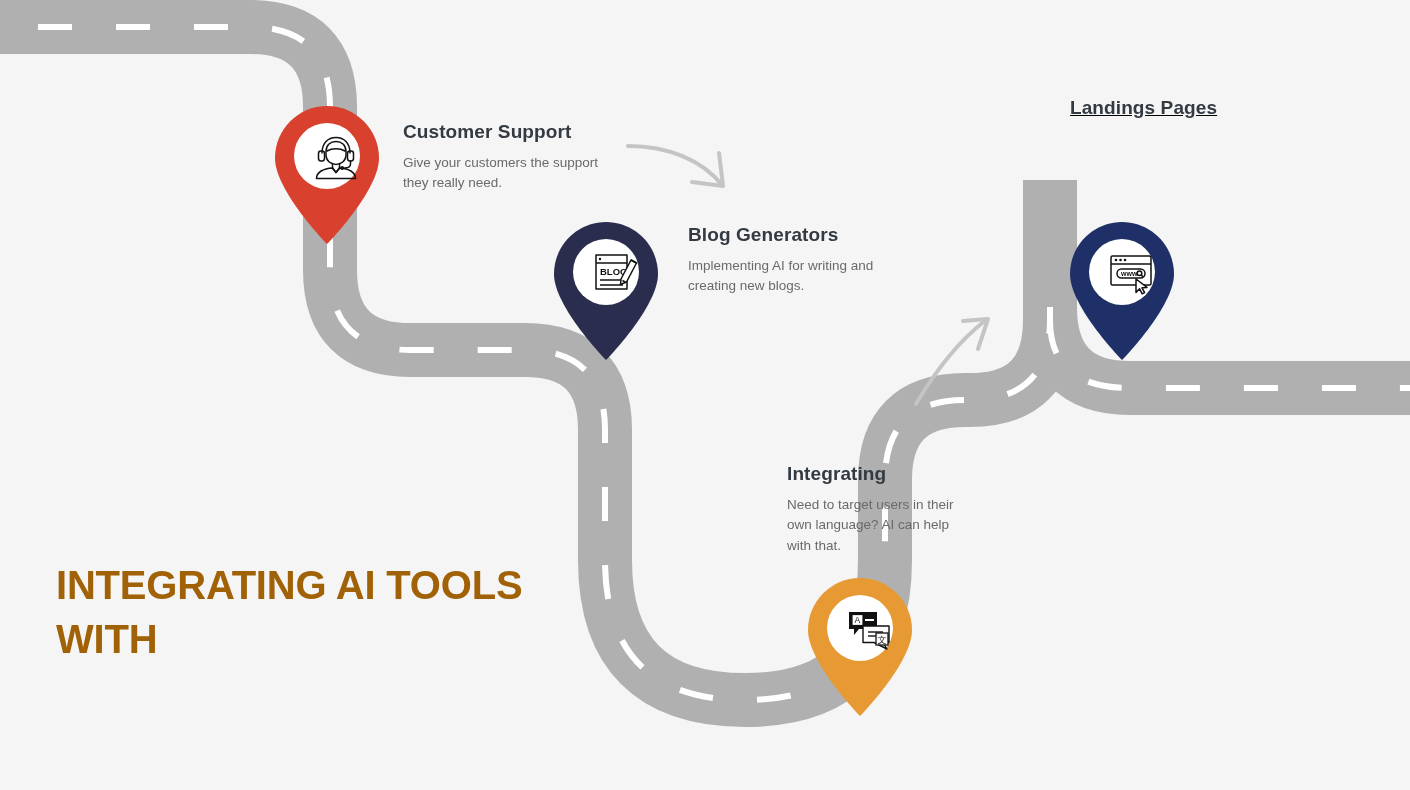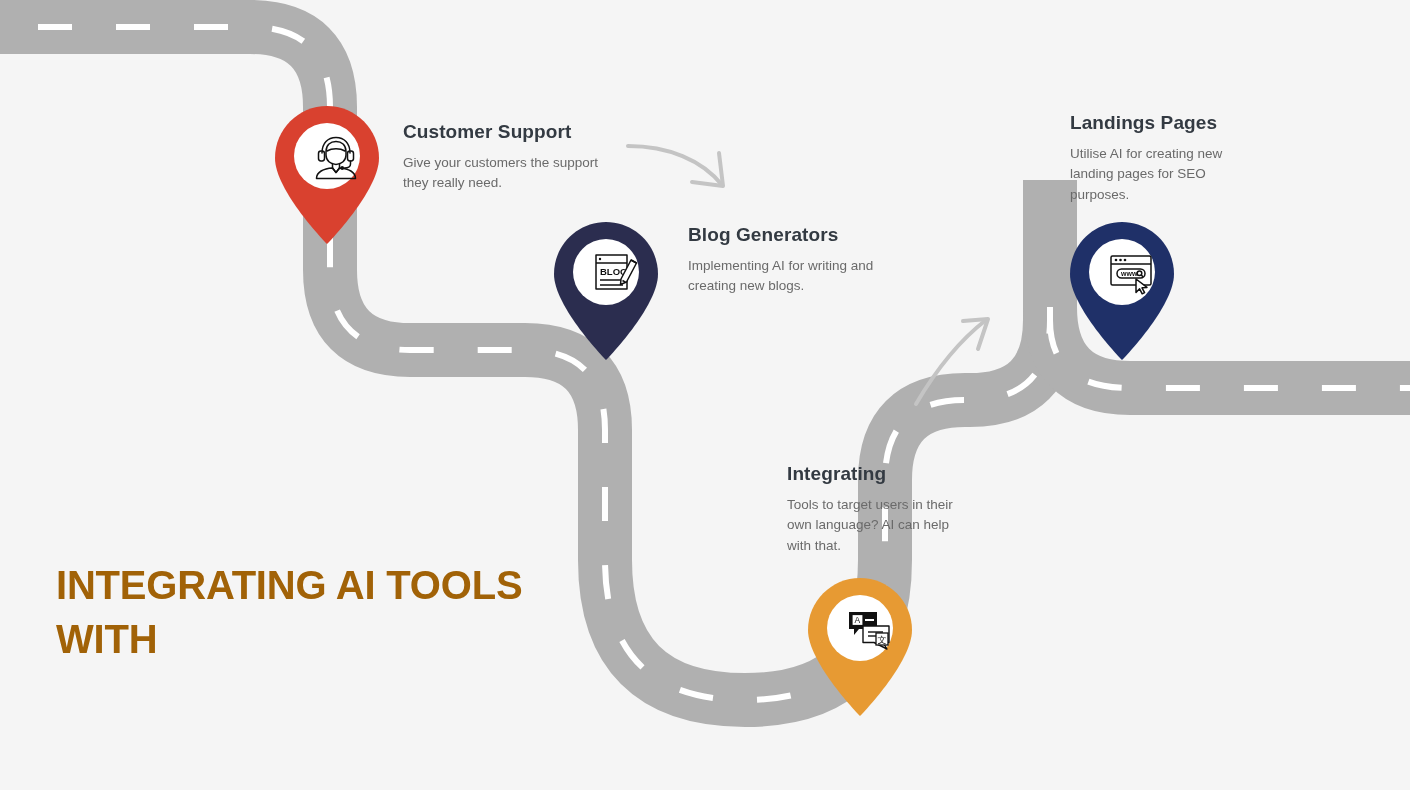--- a/index.html
+++ b/index.html
@@ -77,21 +77,21 @@
   }
   .block-body {
     font-size: 13.5px;
     color: #6a6a6a;
     line-height: 1.52;
     margin: 0;
   }
 
   #block-customer-support { left: 403px; top: 122px; width: 200px; }
   #block-blog-generators  { left: 688px; top: 225px; width: 195px; }
-  #block-landings-pages   { left: 1070px; top: 113px; width: 195px; }
+  #block-landings-pages   { left: 1070px; top: 98px; width: 195px; text-decoration: underline; }
   #block-translation      { left: 787px; top: 464px; width: 175px; }
 
   
   #headline {
     position: absolute;
     left: 56px;
     top: 558px;
     width: 560px;
     font-size: 40px;
     font-weight: bold;
@@ -280,25 +280,24 @@
     <p class="block-body">Give your customers the support they really need.</p>
   </div>
 
   <div class="block" id="block-blog-generators">
     <h3 class="block-title">Blog Generators</h3>
     <p class="block-body">Implementing AI for writing and creating new blogs.</p>
   </div>
 
   <div class="block" id="block-landings-pages">
     <h3 class="block-title">Landings Pages</h3>
-    <p class="block-body">Utilise AI for creating new landing pages for SEO purposes.</p>
   </div>
 
   <div class="block" id="block-translation">
     <h3 class="block-title">Integrating</h3>
-    <p class="block-body">Tools to target users in their own language? AI can help with that.</p>
+    <p class="block-body">Need to target users in their own language? AI can help with that.</p>
   </div>
 
   <div id="headline">
     <span class="hl-line">Integrating AI Tools with</span>
   </div>
 
 </div>
 
 </body></html>

